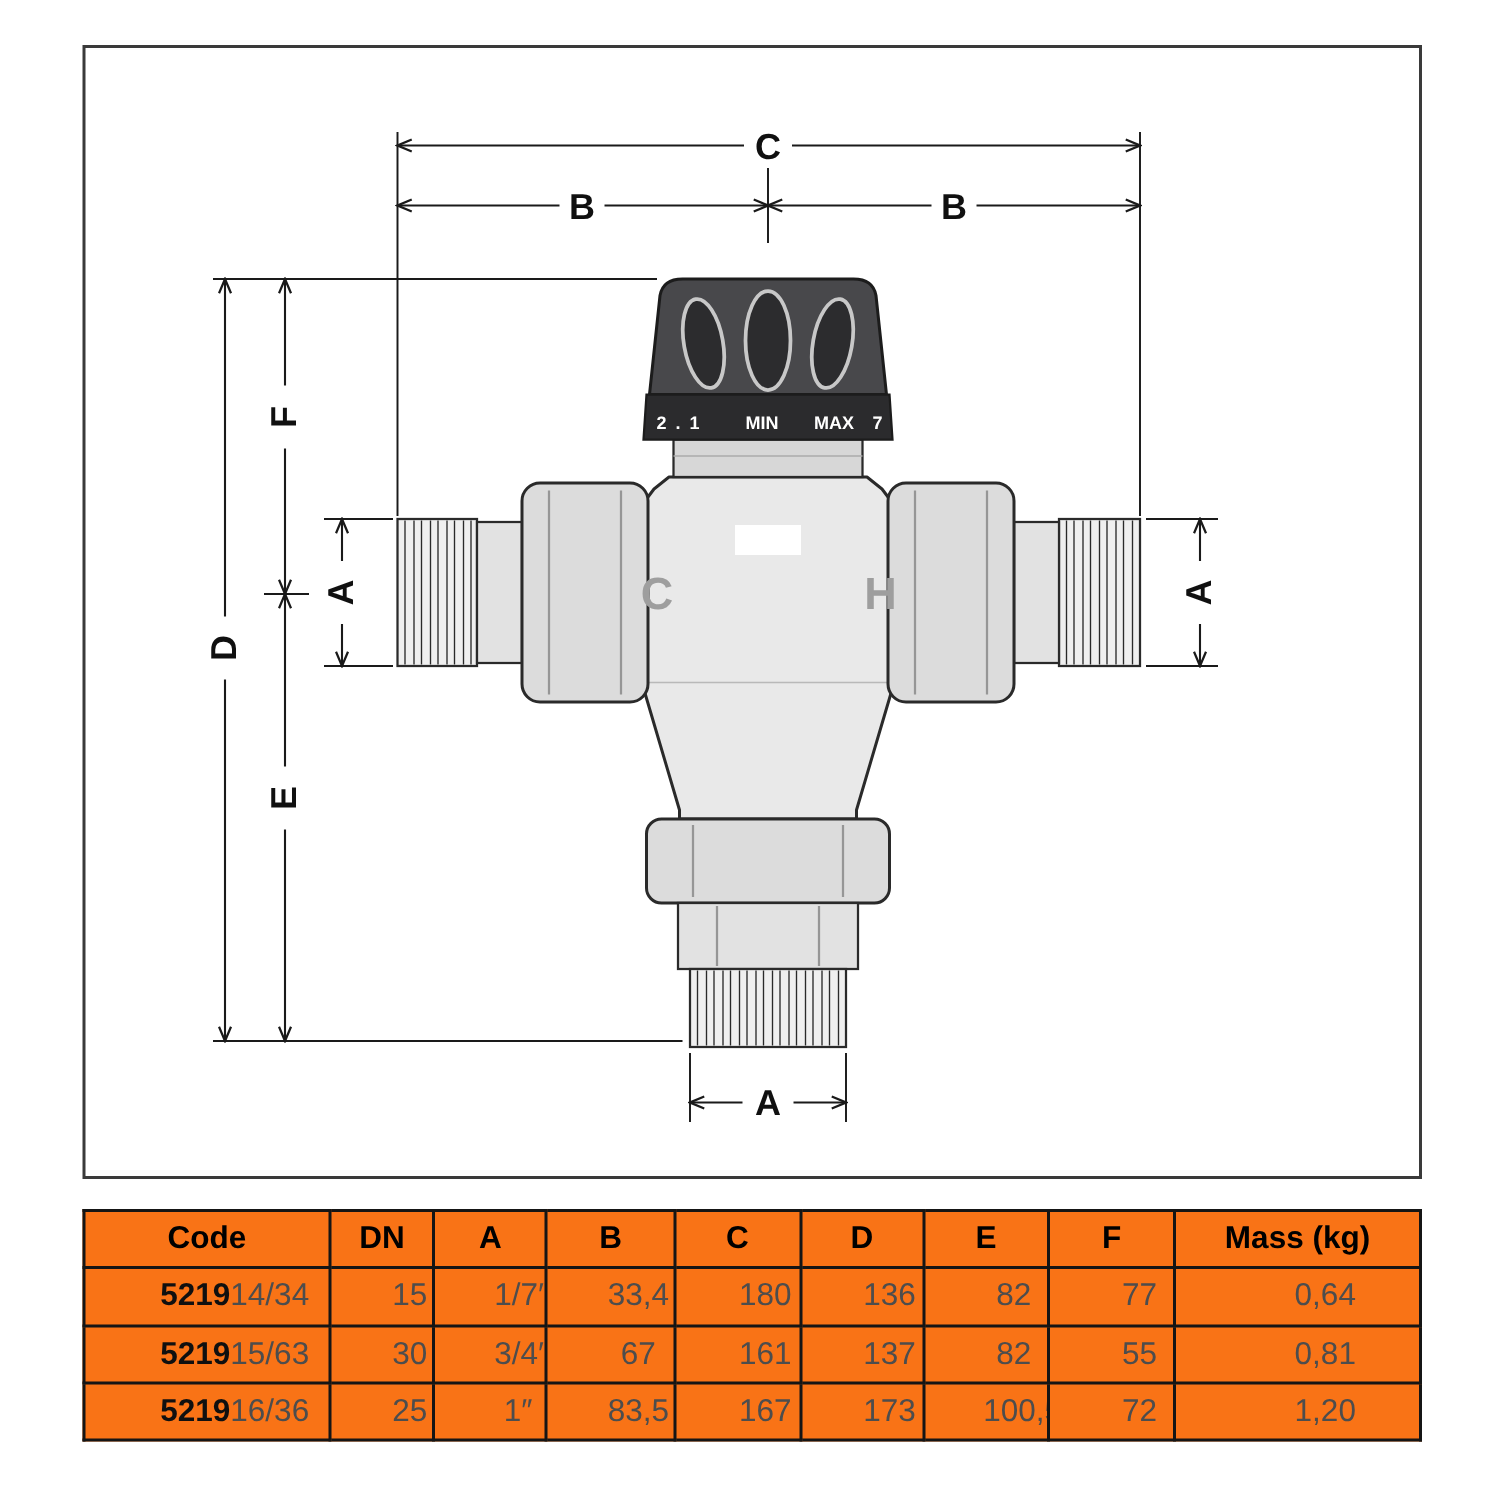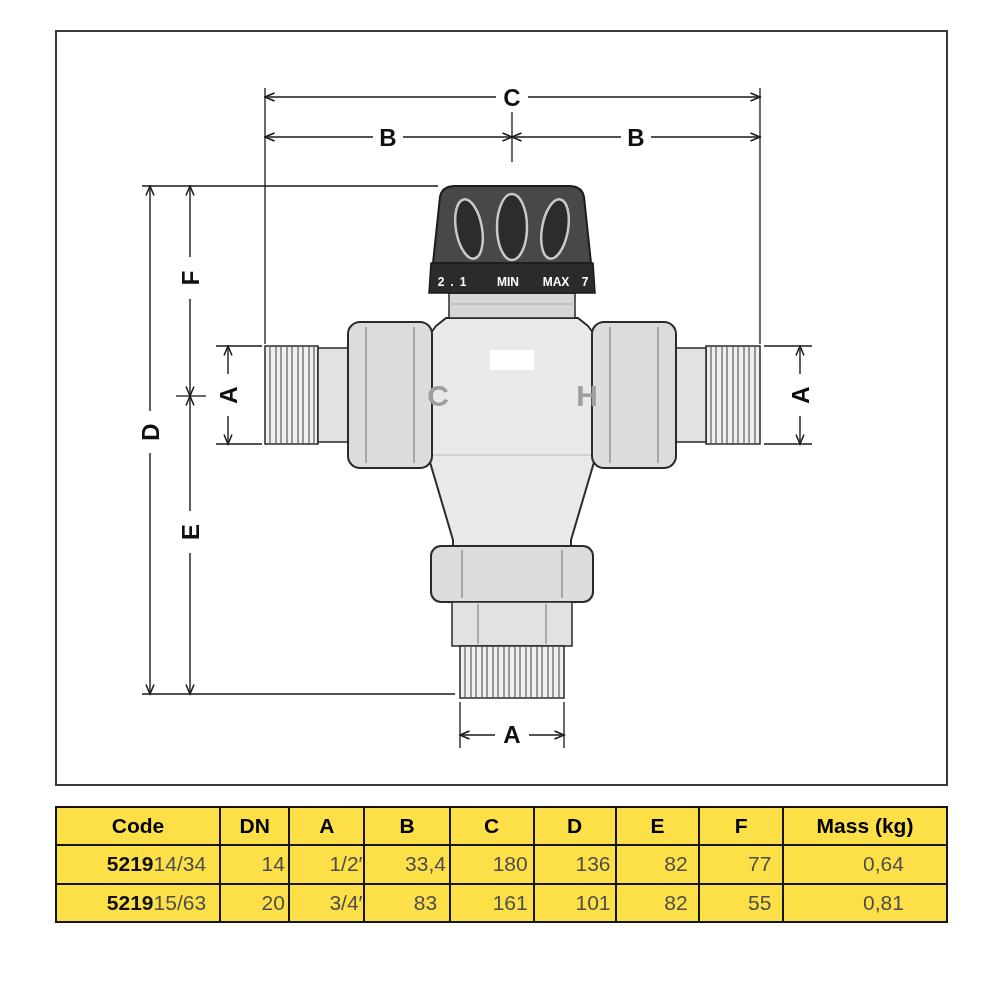--- a/index.html
+++ b/index.html
@@ -1,20 +1,20 @@
 <!DOCTYPE html>
 <html><head>
 <meta charset="utf-8">
 <style>
   html,body{margin:0;padding:0;background:#fff;}
   body{width:1000px;height:1000px;font-family:"Liberation Sans",sans-serif;position:relative;overflow:hidden;}
   .canvas{position:absolute;inset:0;background:#fff;}
   .drawing-frame{position:absolute;left:55px;top:30px;width:889px;height:752px;border:2px solid #3a3a3a;background:#fff;}
   .valve-svg{position:absolute;left:0;top:0;}
-  .spec-table{position:absolute;left:55px;top:806px;width:893px;border-collapse:collapse;table-layout:fixed;background:#fde047;}
+  .spec-table{position:absolute;left:55px;top:806px;width:893px;border-collapse:collapse;table-layout:fixed;background:#f97316;}
   .spec-table th,.spec-table td{border:2px solid #151515;text-align:center;padding:4px 2px;font-size:21px;line-height:1.35;white-space:nowrap;overflow:hidden;}
   .spec-table th{font-weight:bold;color:#000;}
   .spec-table td{color:#4d4d4d;padding-left:39px;}
   .code-bold{font-weight:bold;color:#101010;}
   .code-rest{color:#4d4d4d;}
 </style>
 </head>
 <body>
 
 <div class="canvas">
@@ -213,35 +213,46 @@
         <th>C</th>
         <th>D</th>
         <th>E</th>
         <th>F</th>
         <th>Mass (kg)</th>
       </tr>
     </thead>
     <tbody>
       <tr>
         <td><span class="code-bold">5219</span><span class="code-rest">14/34</span></td>
-        <td>14</td>
-        <td>1/2″</td>
+        <td>15</td>
+        <td>1/7″</td>
         <td>33,4</td>
         <td>180</td>
         <td>136</td>
         <td>82</td>
         <td>77</td>
         <td>0,64</td>
       </tr>
       <tr>
         <td><span class="code-bold">5219</span><span class="code-rest">15/63</span></td>
-        <td>20</td>
+        <td>30</td>
         <td>3/4″</td>
-        <td>83</td>
+        <td>67</td>
         <td>161</td>
-        <td>101</td>
+        <td>137</td>
         <td>82</td>
         <td>55</td>
         <td>0,81</td>
       </tr>
+      <tr>
+        <td><span class="code-bold">5219</span><span class="code-rest">16/36</span></td>
+        <td>25</td>
+        <td>1″</td>
+        <td>83,5</td>
+        <td>167</td>
+        <td>173</td>
+        <td>100,5</td>
+        <td>72</td>
+        <td>1,20</td>
+      </tr>
     </tbody>
   </table>
 </div>
 
 </body></html>

